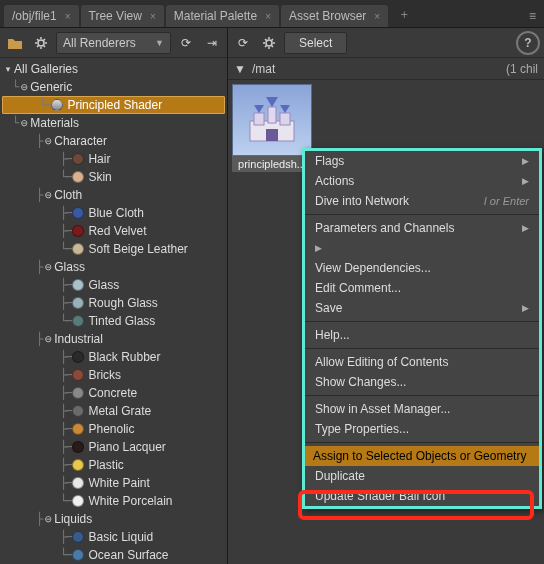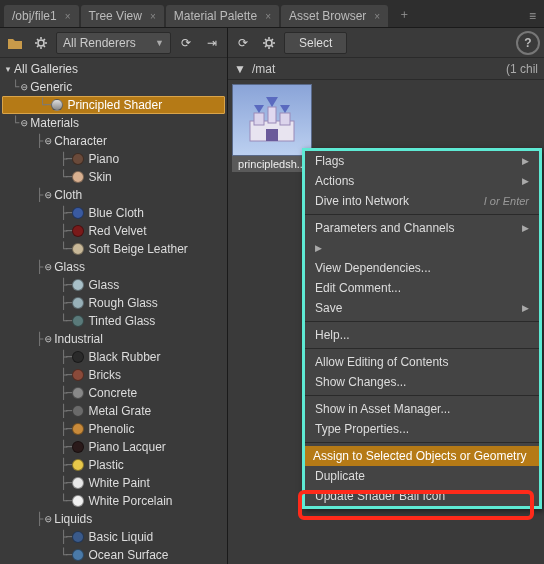--- a/index.html
+++ b/index.html
@@ -43,21 +43,21 @@
 
   
   .viewport { flex: 1; background: #3a3a3a; position: relative; }
   .thumb { position: absolute; left: 4px; top: 4px; width: 80px; }
   .thumb-img { width: 80px; height: 72px; background: linear-gradient(#8aa4d8,#bcd0f0); display: flex; align-items: center; justify-content: center; border: 1px solid #5a6a8a; }
   .thumb-lbl { background: #5a5a5a; color: #eee; font-size: 11px; padding: 2px 4px; text-align: center; overflow: hidden; text-overflow: ellipsis; }
 
   
   .menu { position: absolute; left: 302px; top: 148px; width: 240px; background: #444; border: 3px solid #5eead4; box-shadow: 2px 2px 6px rgba(0,0,0,.5); z-index: 10; }
   .mitem { height: 20px; display: flex; align-items: center; padding: 0 10px; color: #ddd; justify-content: space-between; }
-  .mitem.hl { background: #b57a16; color: #ffffff; padding-left: 8px; }
+  .mitem.hl { background: #b57a16; color: #000000; padding-left: 8px; }
   .msep { height: 1px; background: #2a2a2a; margin: 3px 0; }
   .arrow { color: #aaa; font-size: 9px; }
   .hint { color: #999; font-style: italic; font-size: 11px; }
 
   .callout { position: absolute; left: 298px; top: 490px; width: 236px; height: 30px; border: 4px solid #ff2a1a; border-radius: 6px; z-index: 20; pointer-events: none; }
 </style>
 </head>
 <body>
 
 <div class="tabbar">
@@ -129,21 +129,21 @@
 
       <div class="node" style="padding-left:36px">
           <span class="line">├</span>
           <span class="exp">⊖</span>
           <span class="lbl">Character</span>
         </div>
       <div id="grp-character">
           <div class="node" style="padding-left: 60px;">
             <span class="line">├─</span>
             <span class="dot" style="background:#6a4a3a"></span>
-            <span class="lbl">Piano</span>
+            <span class="lbl">Hair</span>
           </div>
           <div class="node" style="padding-left: 60px;">
             <span class="line">└─</span>
             <span class="dot" style="background:#d8b090"></span>
             <span class="lbl">Skin</span>
           </div>
         </div>
 
       <div class="node" style="padding-left:36px">
           <span class="line">├</span>

